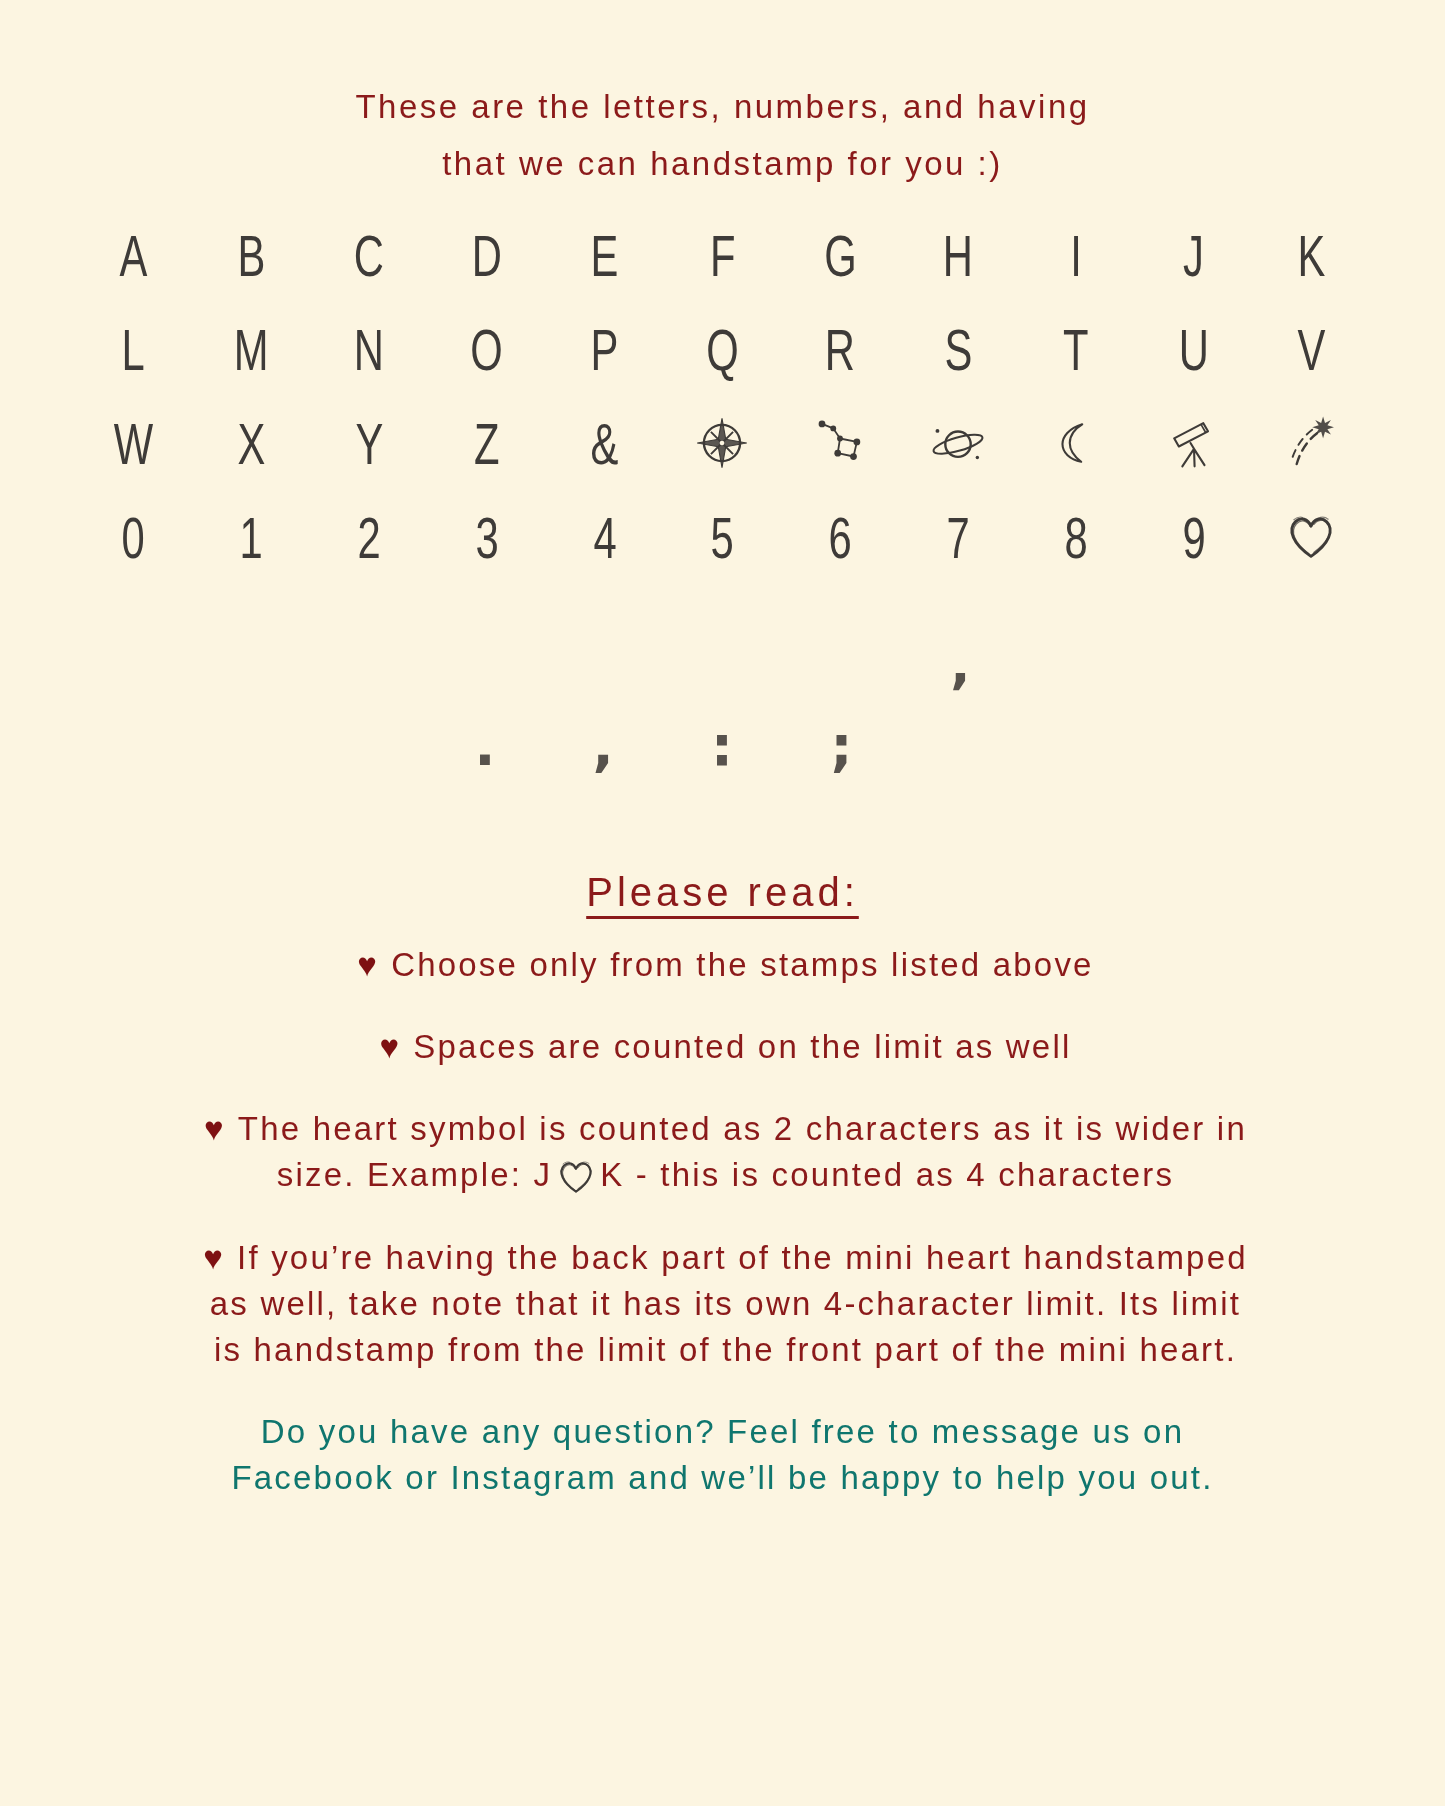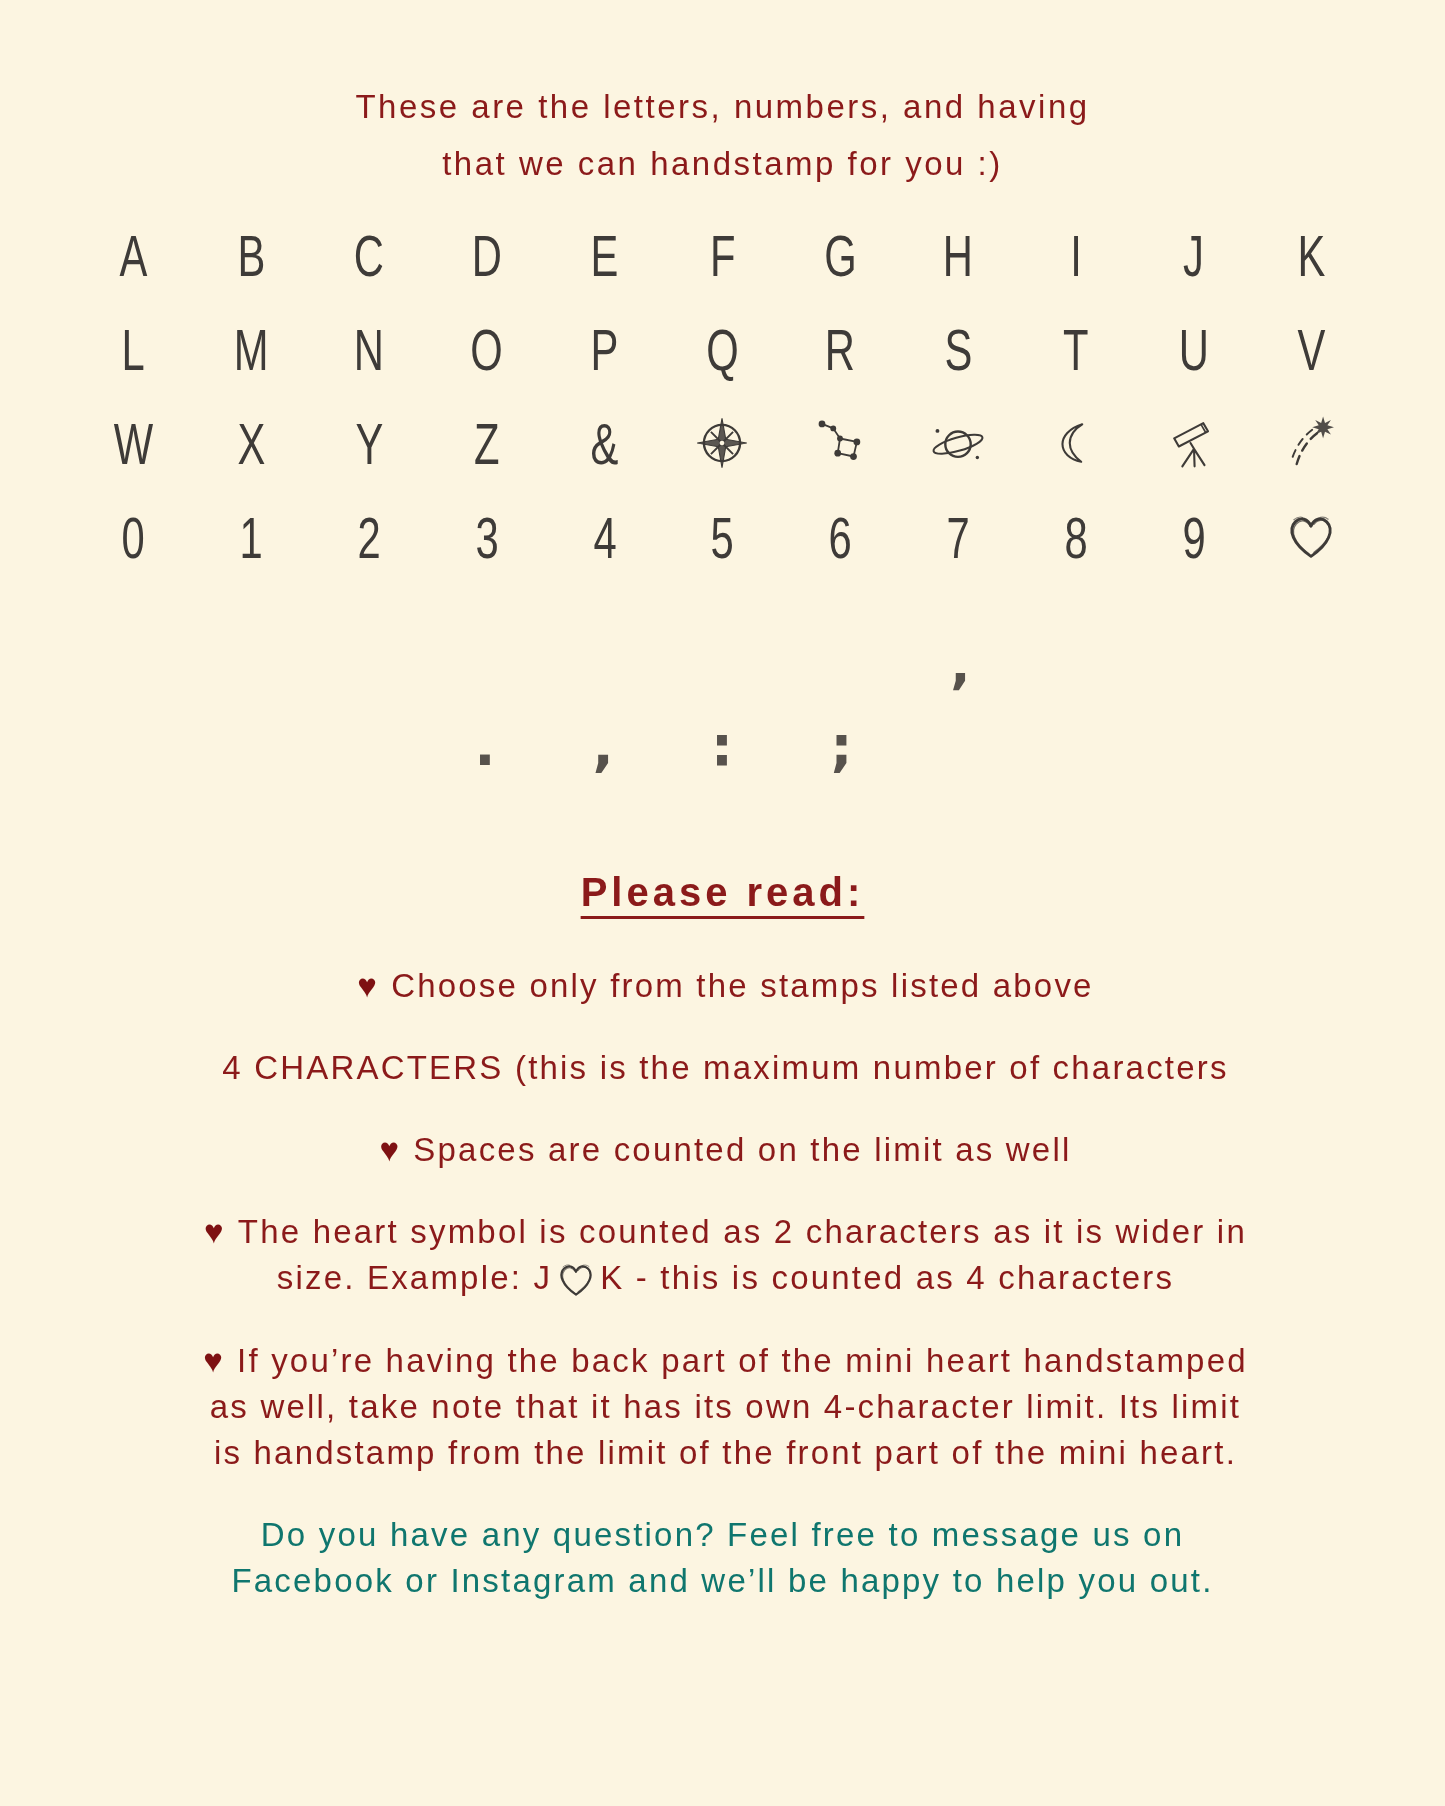--- a/index.html
+++ b/index.html
@@ -61,23 +61,22 @@
   
   .notes { text-align: center; }
   .notes-heading {
     margin-top: 66px;
     font-size: 40px;
     letter-spacing: 4px;
     color: #8b1a1a;
     text-decoration: underline;
     text-decoration-thickness: 3px;
     text-underline-offset: 10px;
-    font-weight: bold;
-  }
-  #notes-list { margin-top: 48px; padding-left: 6px; }
+  }
+  #notes-list { margin-top: 27px; padding-left: 6px; }
   .note-item { margin-top: 36px; }
   .note-item:first-child { margin-top: 0; }
   .note-line {
     font-size: 33px;
     line-height: 46px;
     letter-spacing: 2.2px;
     color: #8b1a1a;
   }
   .heart-bullet { color: #7e1112; margin-right: 12px; }
   .inline-heart { display: inline-block; vertical-align: -13px; margin: 0 2px; color: #3e3b38; }
@@ -279,21 +278,20 @@
       </div>
     </div>
 
   <div class="notes">
     <div class="notes-heading">Please read:</div>
     <div id="notes-list">
         <div class="note-item">
           <div class="note-line"><span class="heart-bullet">♥</span>Choose only from the stamps listed above</div>
         </div>
         <div class="note-item">
-          <div class="note-line">4 CHARACTERS (this is the maximum number of characters</div>
         </div>
         <div class="note-item">
           <div class="note-line"><span class="heart-bullet">♥</span>Spaces are counted on the limit as well</div>
         </div>
         <div class="note-item">
           <div class="note-line"><span class="heart-bullet">♥</span>The heart symbol is counted as 2 characters as it is wider in</div>
           <div class="note-line">size. Example: J<span class="inline-heart">
   <svg viewBox="0 0 48 48" width="44" height="44">
     <path d="M24 40 C9 30 4.5 18 11 11.5 C15.5 7 21.5 9 24 15 C26.5 9 32.5 7 37 11.5 C43.5 18 39 30 24 40 Z" fill="none" stroke="currentColor" stroke-width="2.4" stroke-linejoin="round"></path>
     <path d="M22.5 38 C10 29 6.5 19 12 13 C16 8.8 21 10.5 23.5 15.5 M26 14 C29 9.5 34.5 8.5 38 13 C42.5 19 38.5 28 26 37" fill="none" stroke="currentColor" stroke-width="1.1" opacity="0.7"></path>

